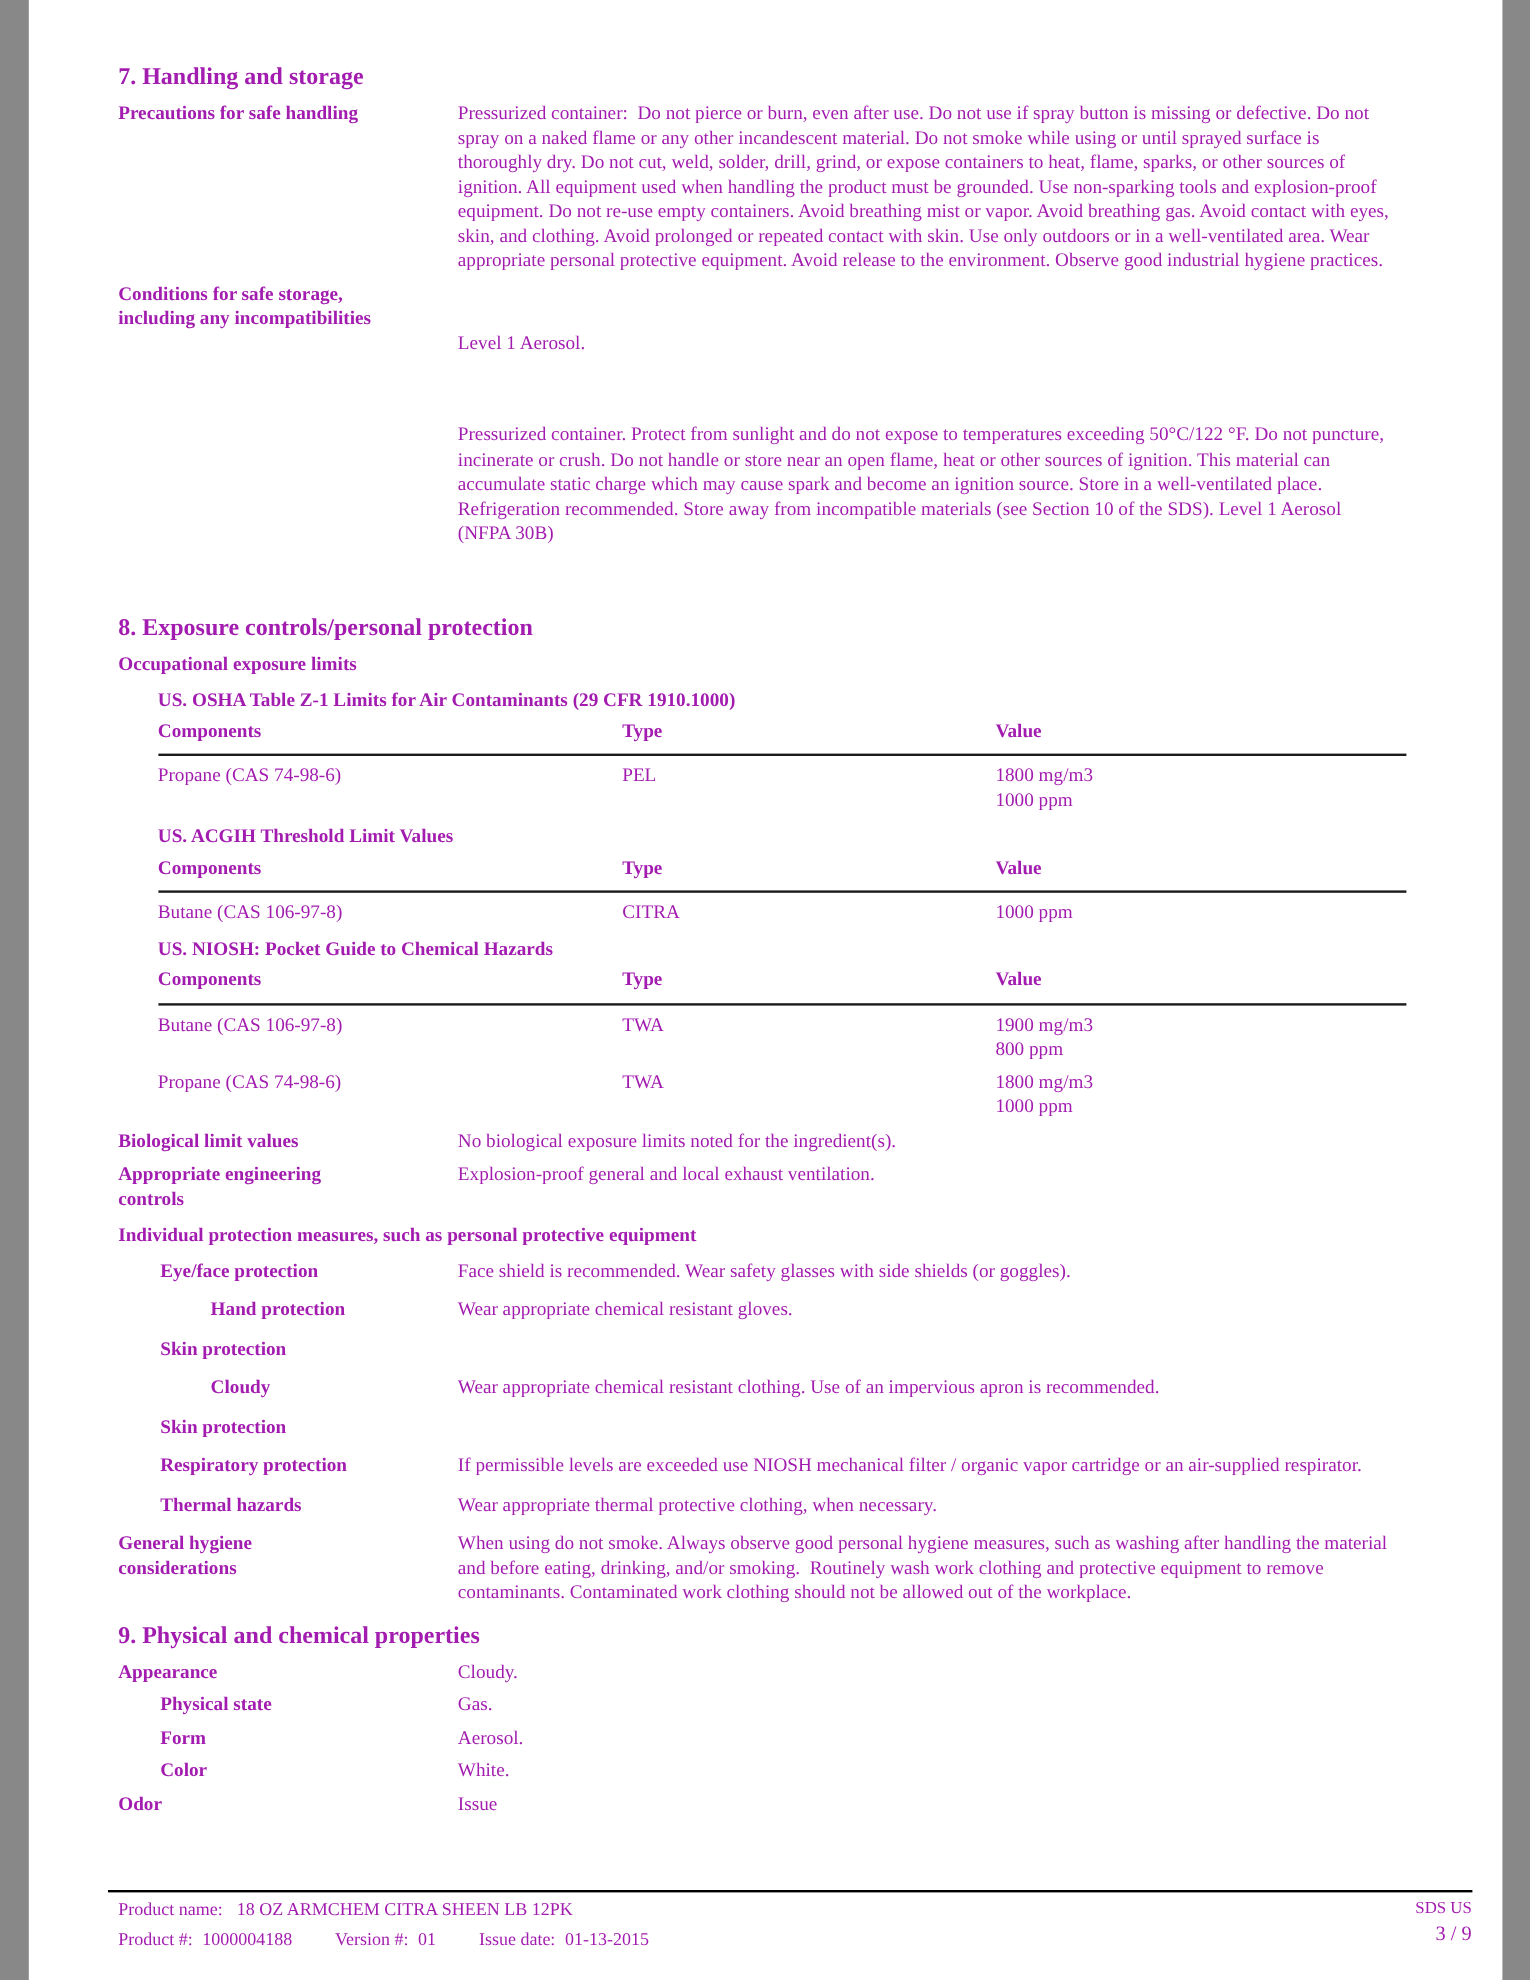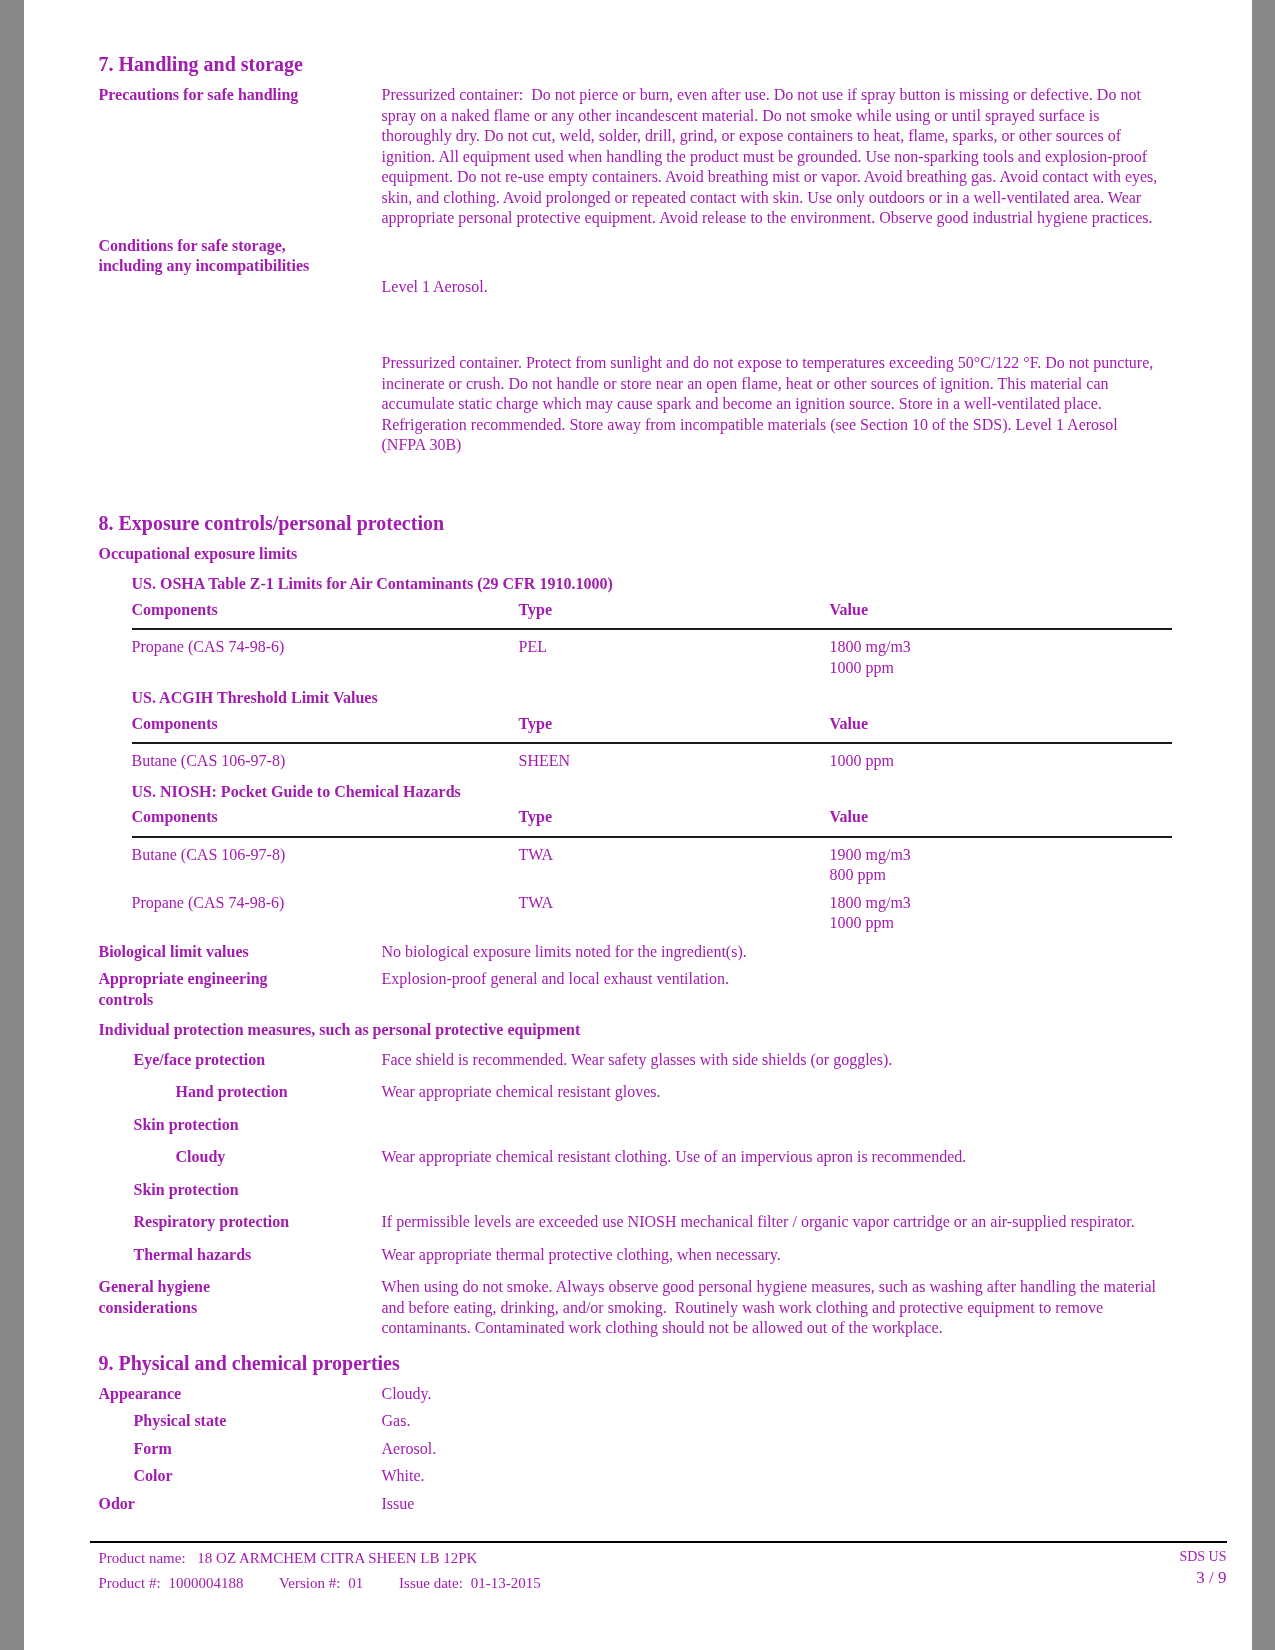--- a/index.html
+++ b/index.html
@@ -47,21 +47,21 @@
   .c2 { width:311px; padding-right:10px; }
   .c3 { flex:1; }
 
   .prot .row { margin-bottom:12px; }
 
   .s9 { margin-top:12px; }
   .s9 .row { margin-bottom:7px; }
 
   .footer {
     position:absolute;
-    left:66px; top:1541px;
+    left:66px; top:1575px;
     width:1137px;
     border-top:2px solid #000;
     padding-top:6px;
     display:flex;
     justify-content:space-between;
     font-size:15px;
     line-height:19px;
   }
   .footer-left { padding-left:9px; }
   .footer-line2 { margin-top:6px; }
@@ -121,21 +121,21 @@
 
       <div class="oel">
         <div class="oel-title">US. ACGIH Threshold Limit Values</div>
         <div class="oel-header">
           <div class="c1">Components</div>
           <div class="c2">Type</div>
           <div class="c3">Value</div>
         </div>
         <div class="oel-row">
           <div class="c1">Butane (CAS 106-97-8)</div>
-          <div class="c2">SHEEN</div>
+          <div class="c2">CITRA</div>
           <div class="c3">1000 ppm</div>
         </div>
       </div>
 
       <div class="oel" style="margin-bottom:8px;">
         <div class="oel-title">US. NIOSH: Pocket Guide to Chemical Hazards</div>
         <div class="oel-header">
           <div class="c1">Components</div>
           <div class="c2">Type</div>
           <div class="c3">Value</div>

